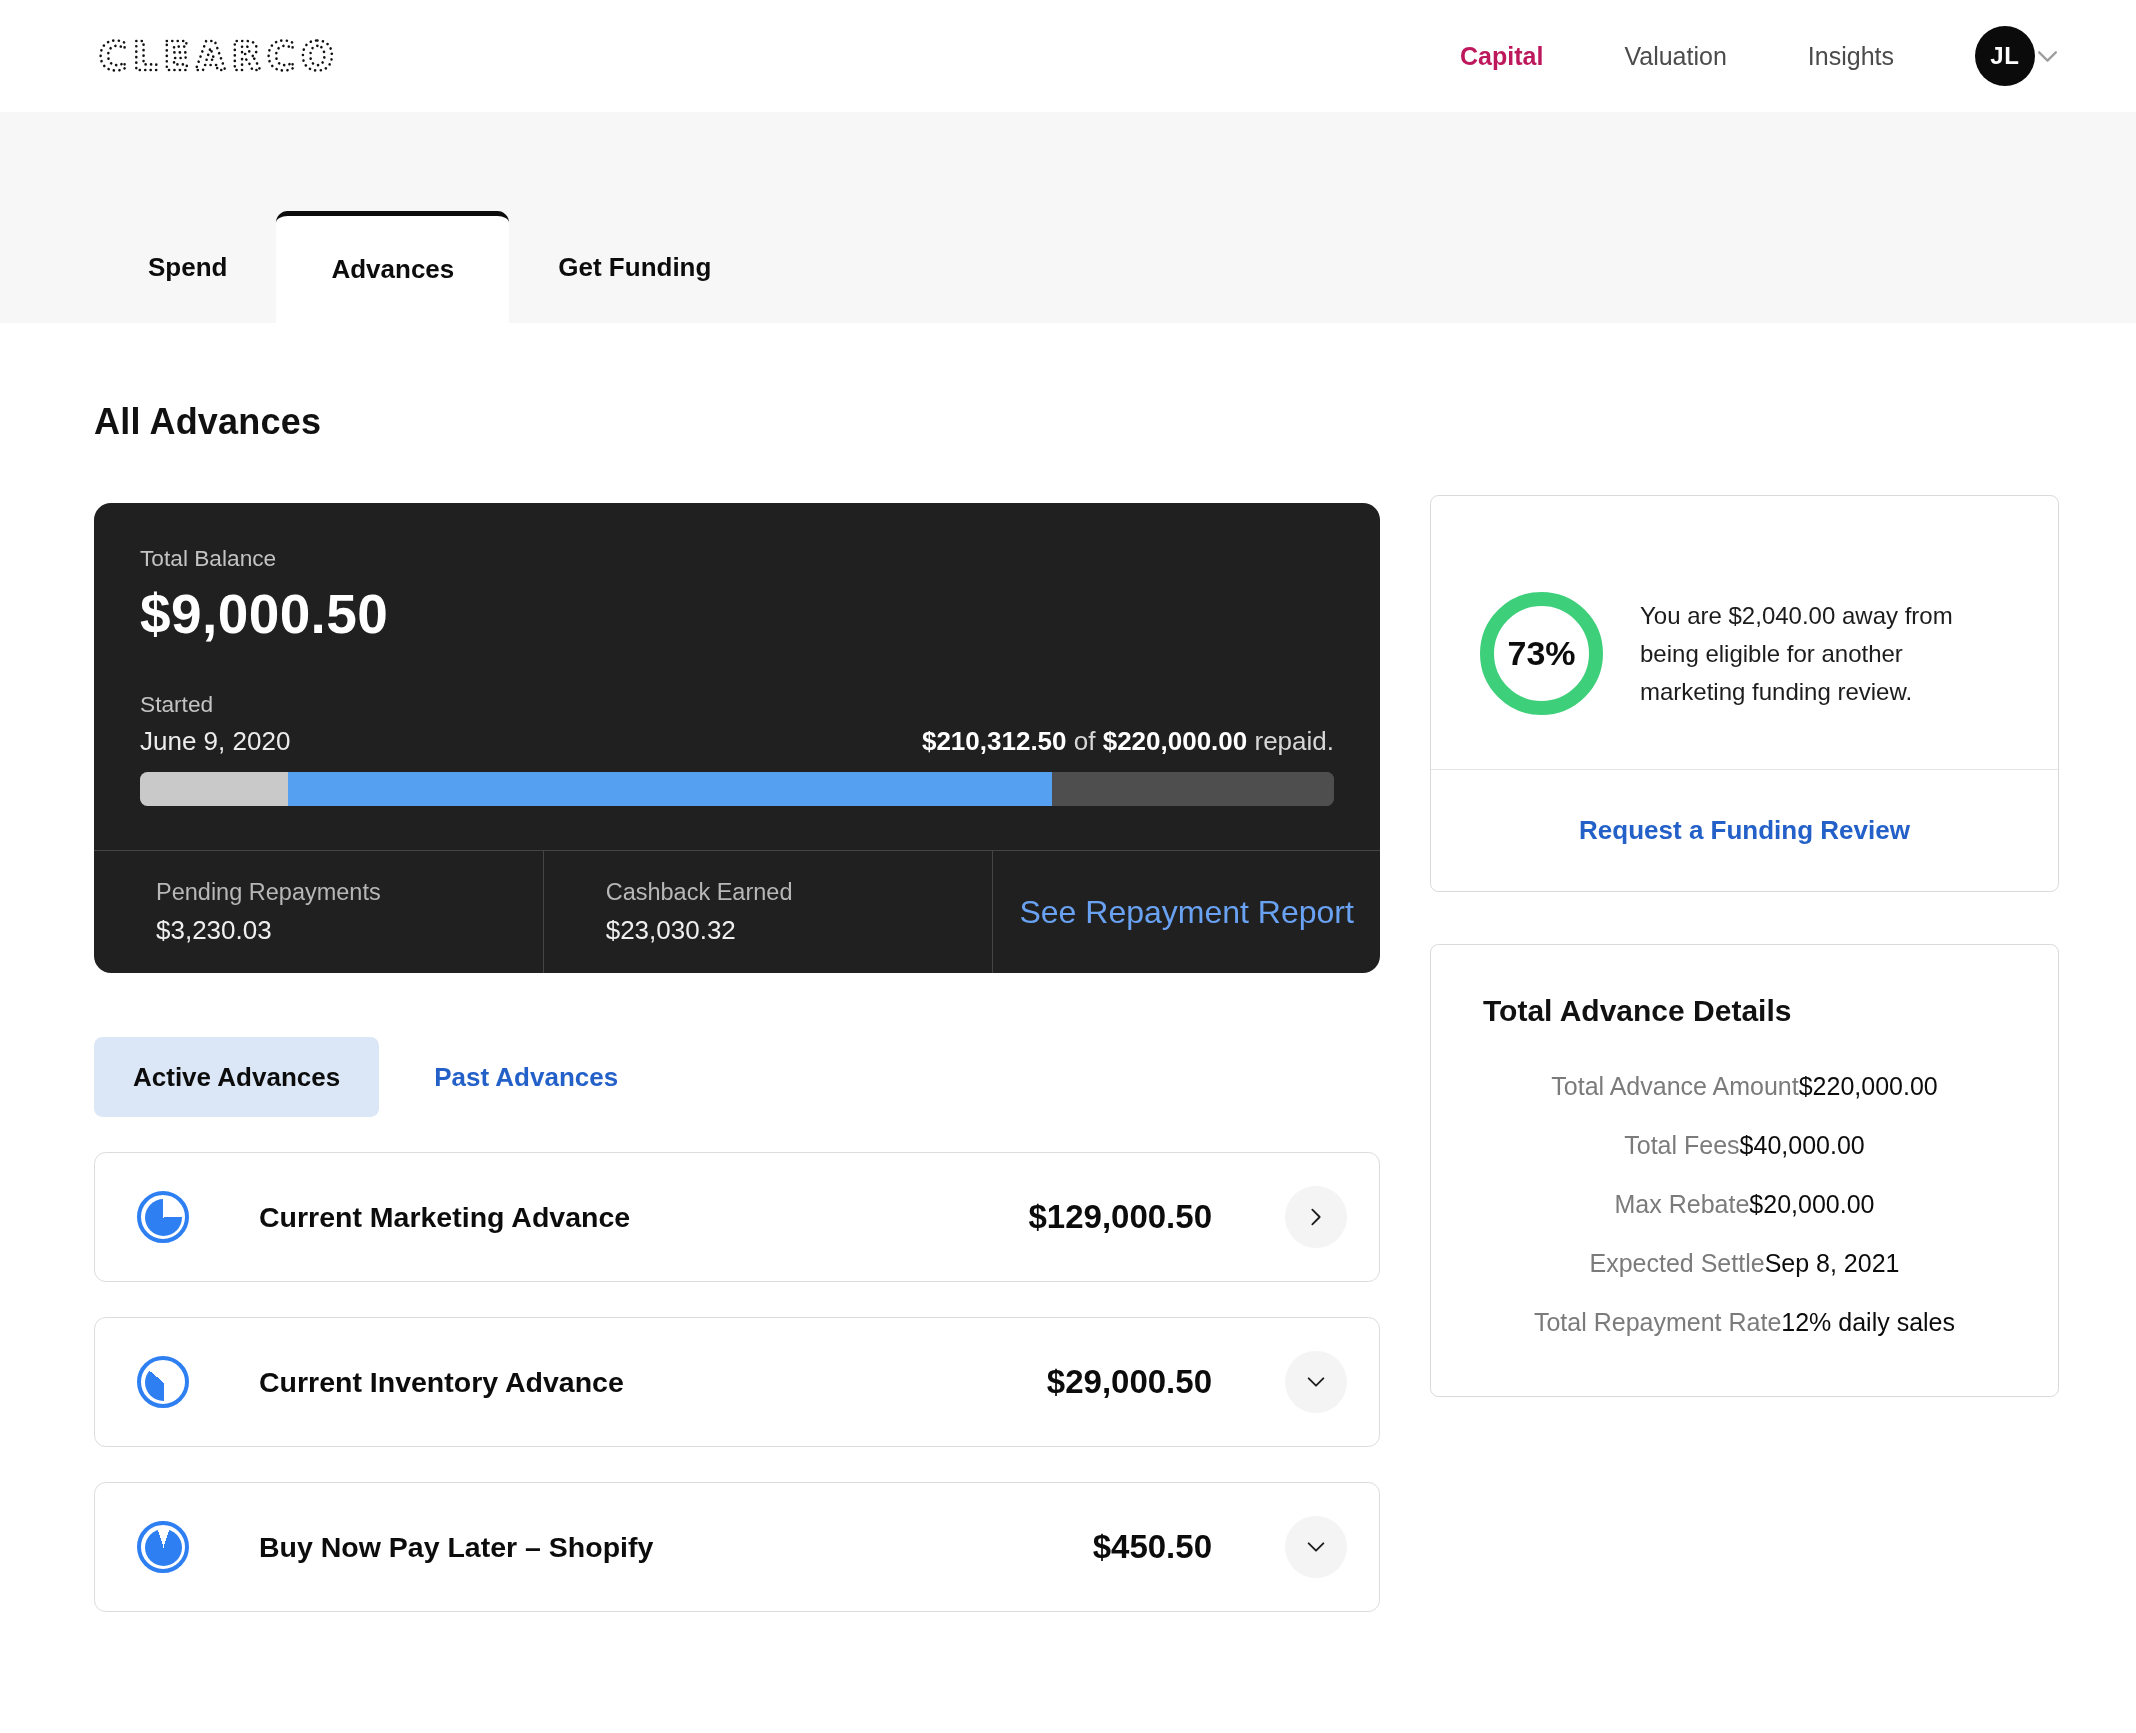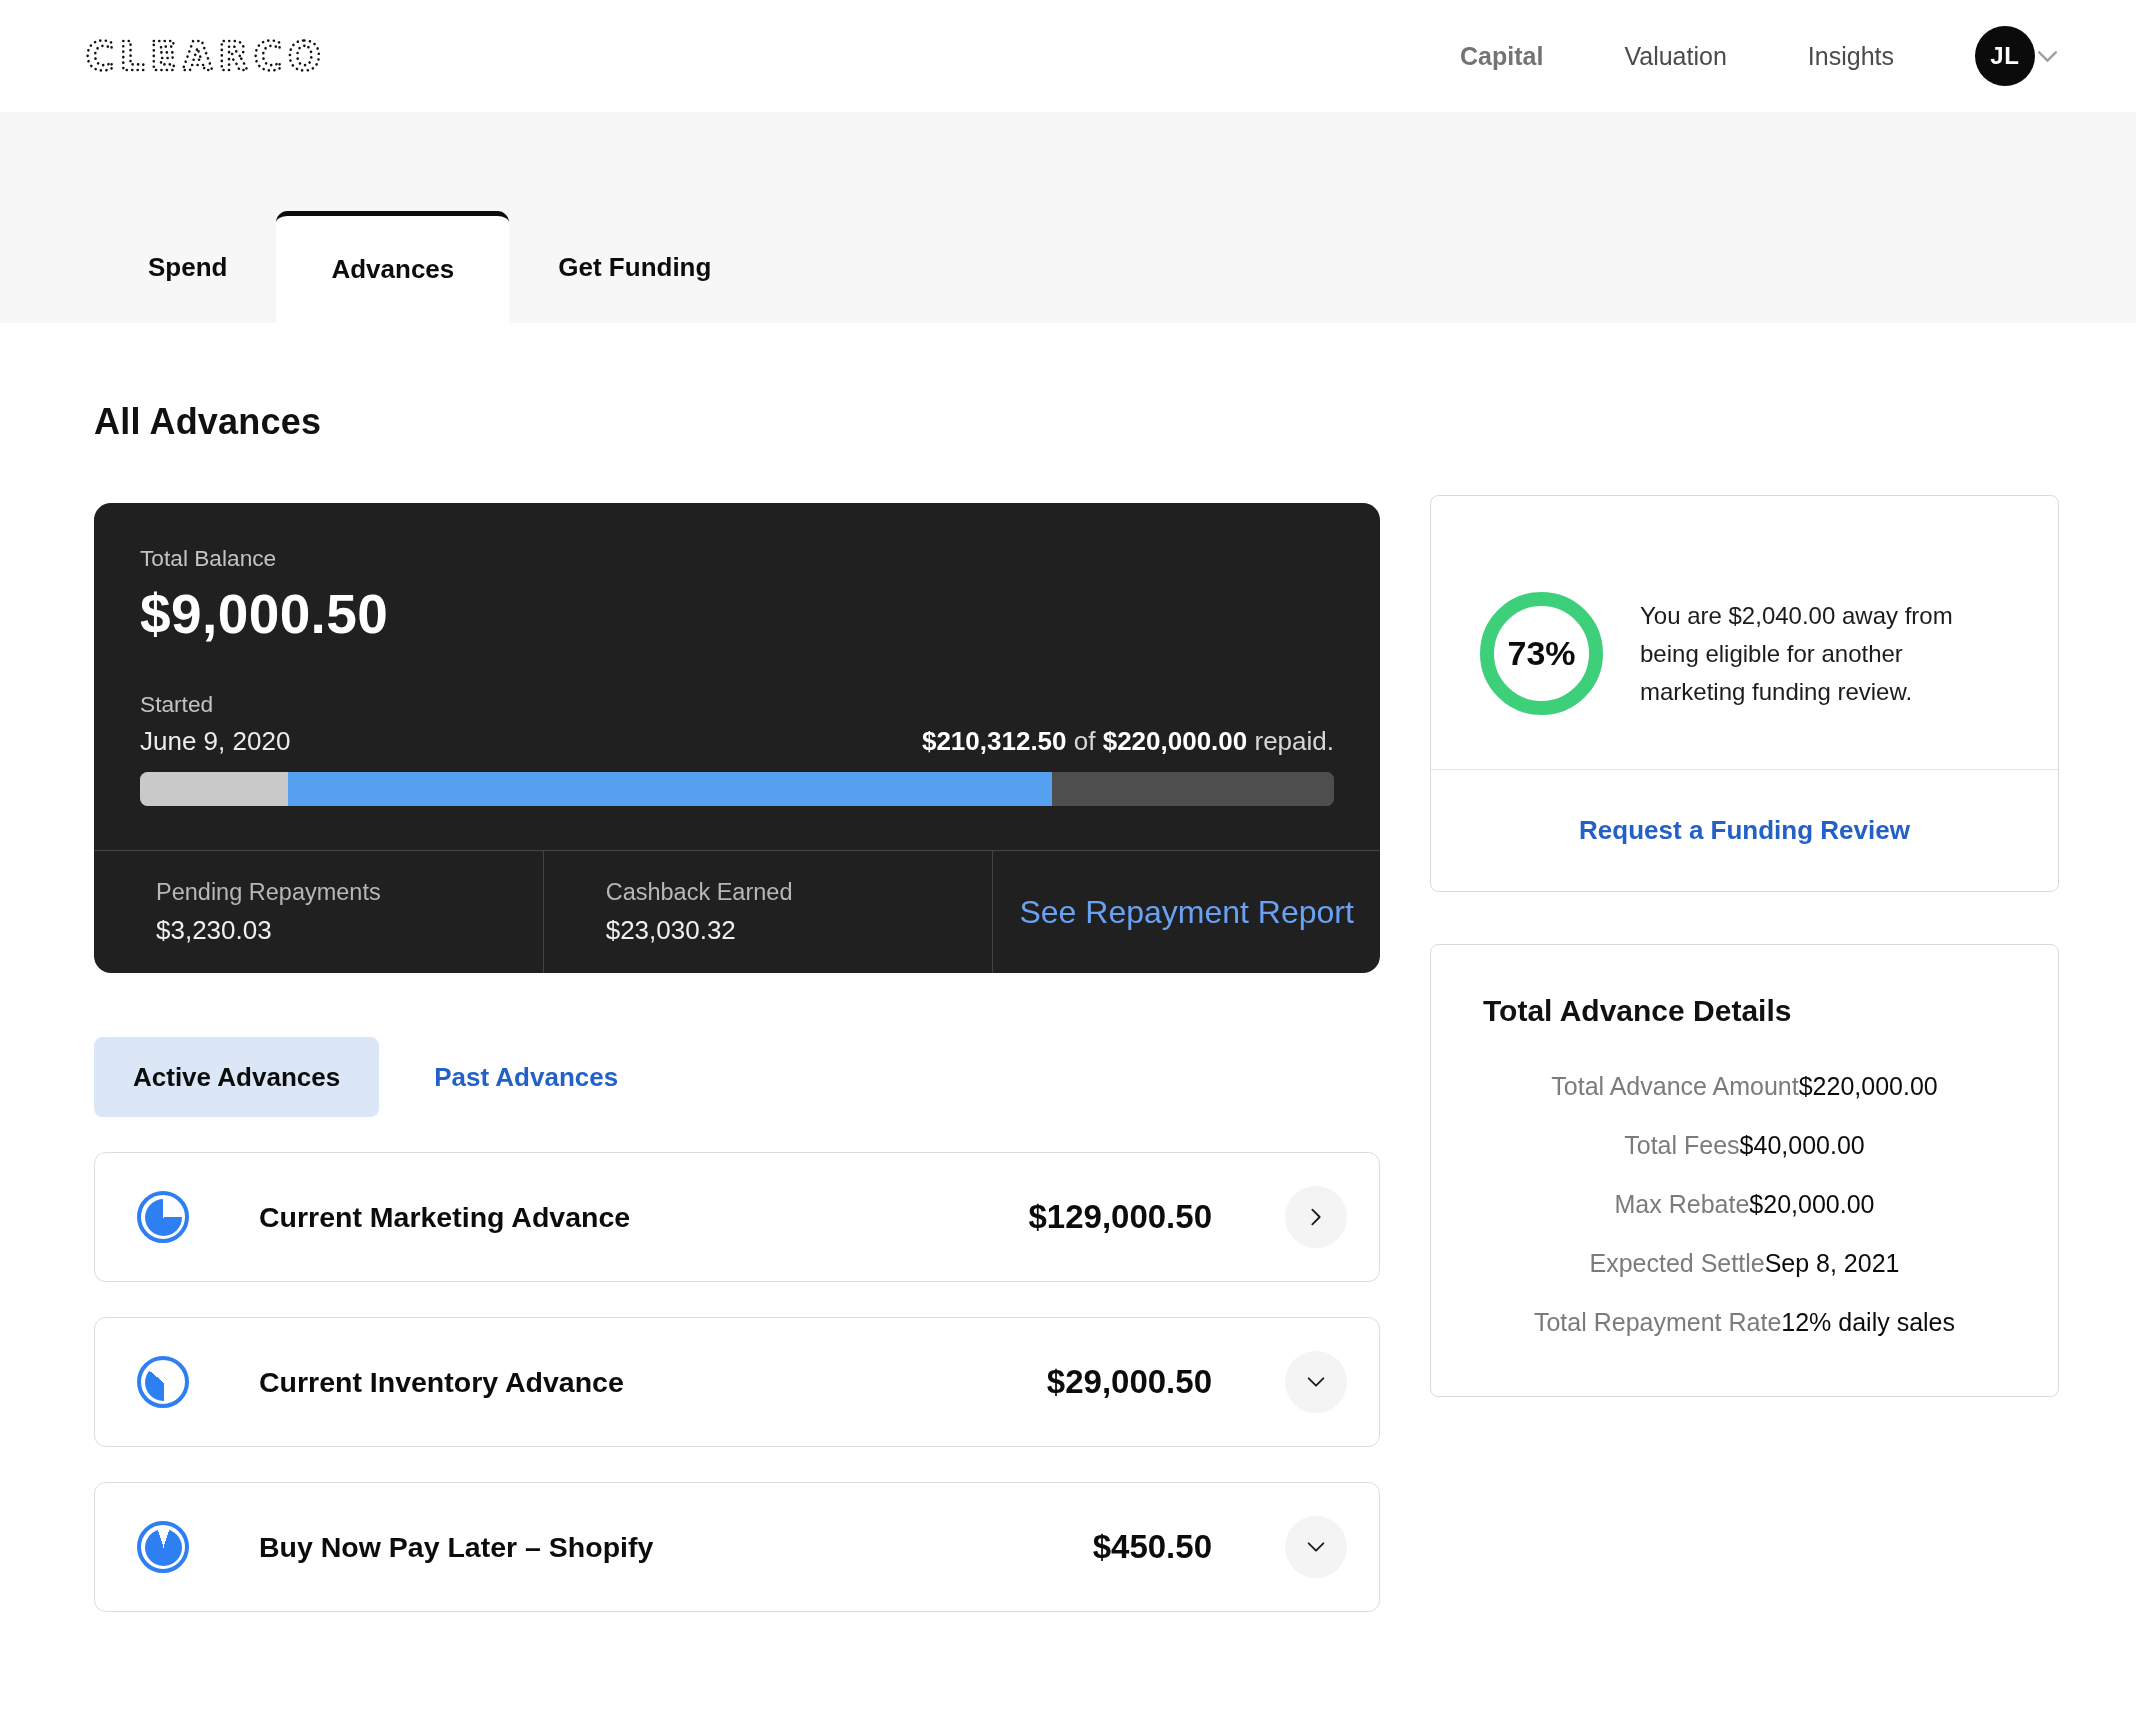--- a/index.html
+++ b/index.html
@@ -1,23 +1,23 @@
 <!DOCTYPE html>
 <html style="font-size:13.4px"><head>
 <meta charset="utf-8">
 <style>
   * { margin:0; padding:0; box-sizing:border-box; }
   html,body { width:2136px; height:1734px; background:#ffffff; font-family:"Liberation Sans","DejaVu Sans",sans-serif; color:#111; overflow:hidden; }
 
   
   .header { height:112px; background:#ffffff; display:flex; align-items:center; padding:0 76px 0 84px; }
-  .logo { display:flex; align-items:center; cursor:pointer; }
+  .logo { display:flex; align-items:center; cursor:pointer;margin-left:13px; }
   .header-nav { margin-left:auto; display:flex; align-items:center; gap:81px; }
   .nav-item { font-size:25px; color:#4b4b4b; cursor:pointer; }
-  .nav-item.active { color:#737373; font-weight:600; }
+  .nav-item.active { color:#be185d; font-weight:600; }
   .avatar-menu { display:flex; align-items:center; cursor:pointer; }
   .avatar { width:60px; height:60px; border-radius:50%; background:#0b0b0b; color:#fff; font-size:24px; font-weight:600; display:flex; align-items:center; justify-content:center; letter-spacing:0.8px; }
   .chev-down-sm { width:25px; height:25px; }
 
   
   .tabband { height:211px; background:#f7f7f8; display:flex; align-items:flex-end; padding-left:99px; }
   .tab { height:112px; padding:0 49px; display:flex; align-items:center; font-size:26px; font-weight:600; color:#0c0c0c; cursor:pointer; }
   .tab.active { background:#ffffff; border-top:5.9px solid #0c0c0c; border-radius:11.7px 11.7px 0 0; padding:0 55px; }
 
   

